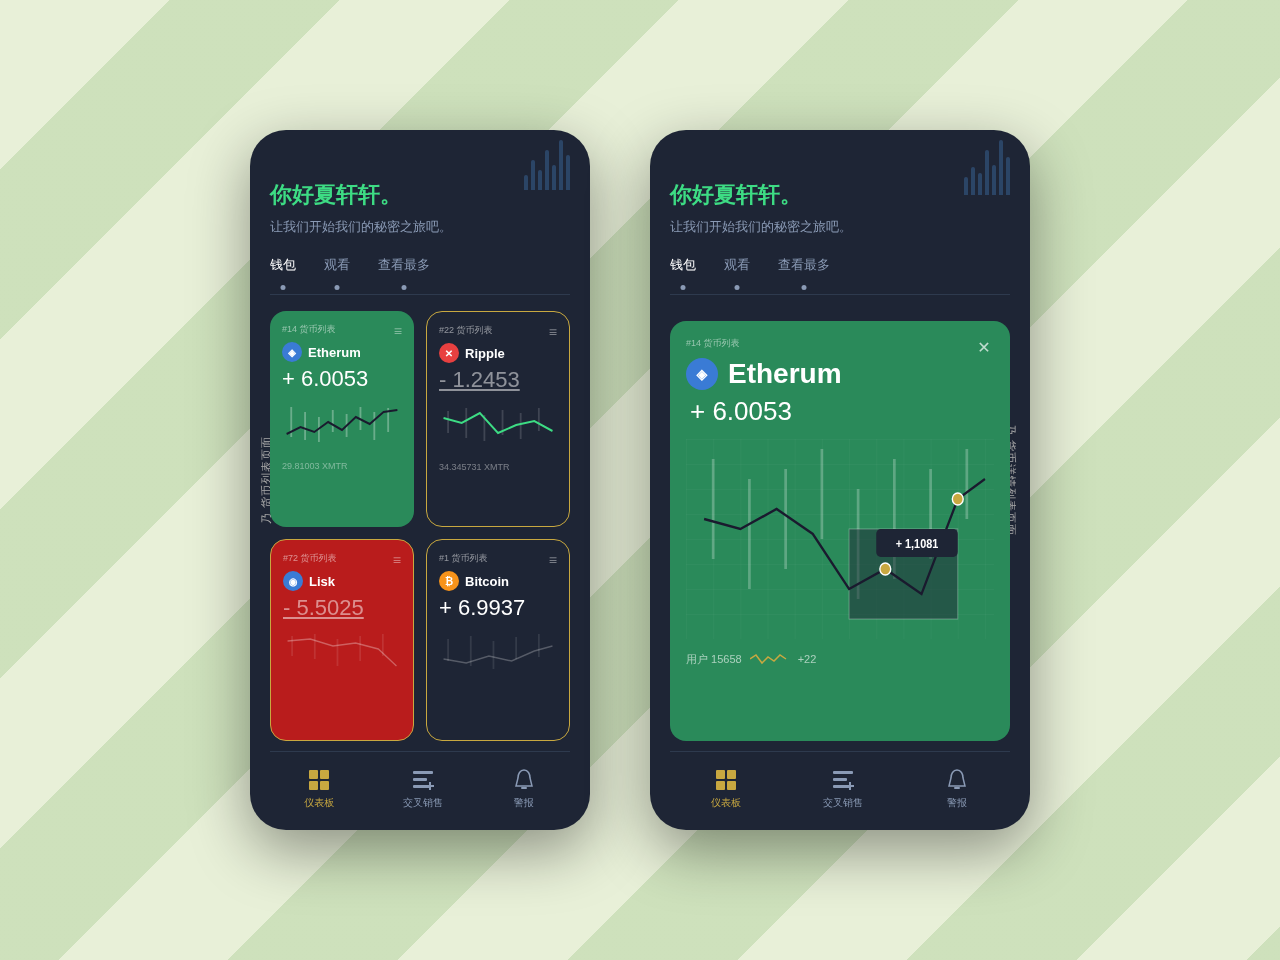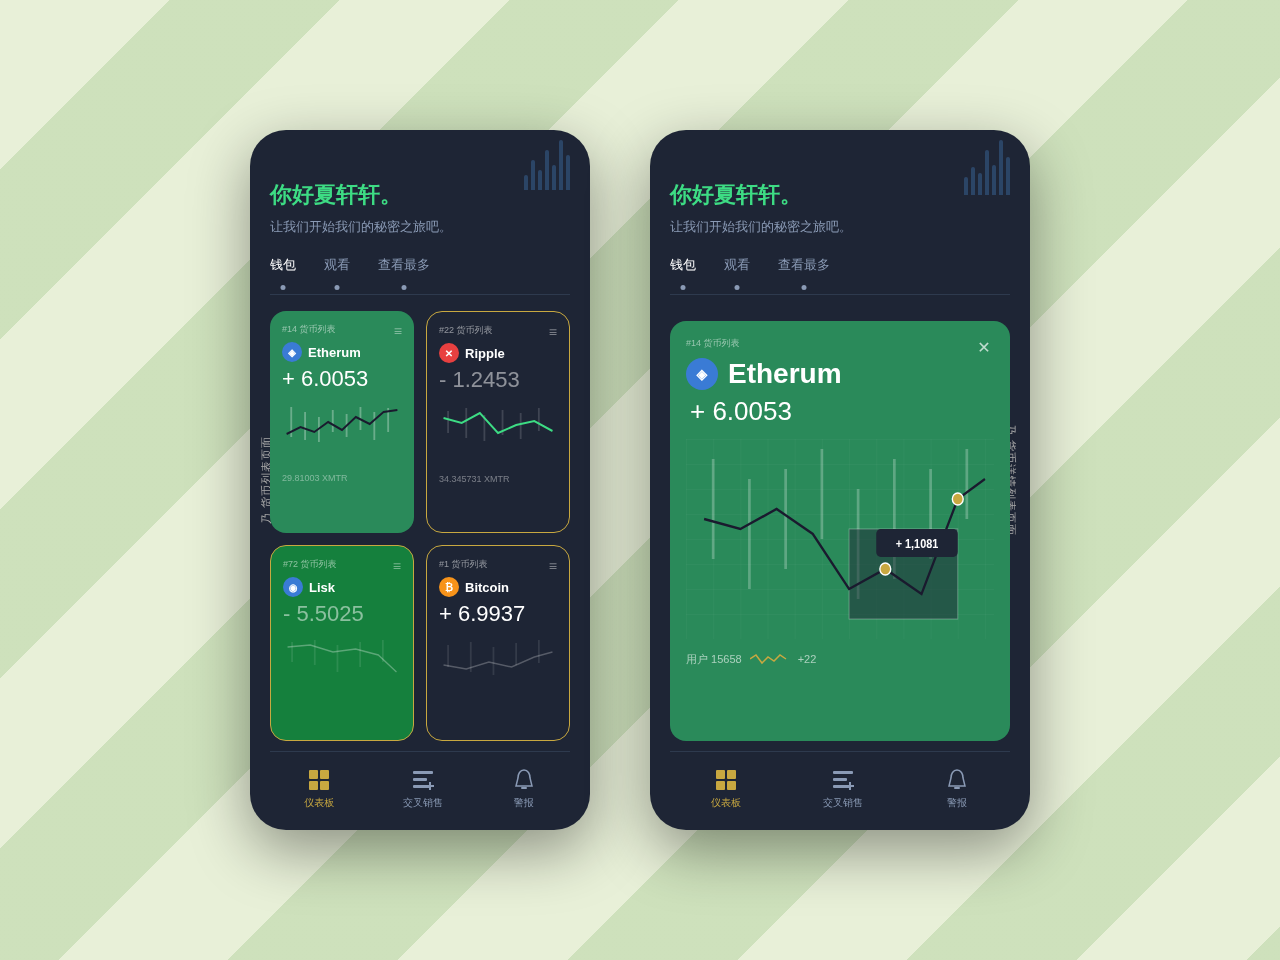--- a/index.html
+++ b/index.html
@@ -159,21 +159,21 @@
       position: relative;
       overflow: hidden;
     }
 
     .card.ripple {
       background: #1e2535;
       border: 1.5px solid #c8a840;
     }
 
     .card.lisk {
-      background: #15803d;
+      background: #b91c1c;
       border: 1.5px solid #c8a840;
     }
 
     .card.bitcoin {
       background: #1e2535;
       border: 1.5px solid #c8a840;
     }
 
     .card-tag {
       font-size: 9px;
@@ -212,34 +212,34 @@
     }
 
     .coin-value {
       font-size: 22px;
       font-weight: 300;
       color: white;
       margin: 4px 0;
     }
 
     .coin-value.positive { color: white; }
-    .coin-value.negative { color: rgba(255,255,255,0.5); }
+    .coin-value.negative { color: rgba(255,255,255,0.5); text-decoration: underline; }
 
     .card-menu-icon {
       position: absolute;
       top: 12px;
       right: 12px;
       color: rgba(255,255,255,0.4);
       font-size: 14px;
     }
 
     .card-bottom-value {
       font-size: 9px;
       color: rgba(255,255,255,0.4);
-      margin-top: 16px;
+      margin-top: 4px;
     }
 
     
     .mini-chart {
       width: 100%;
       height: 45px;
       margin: 6px 0;
     }
 
     

